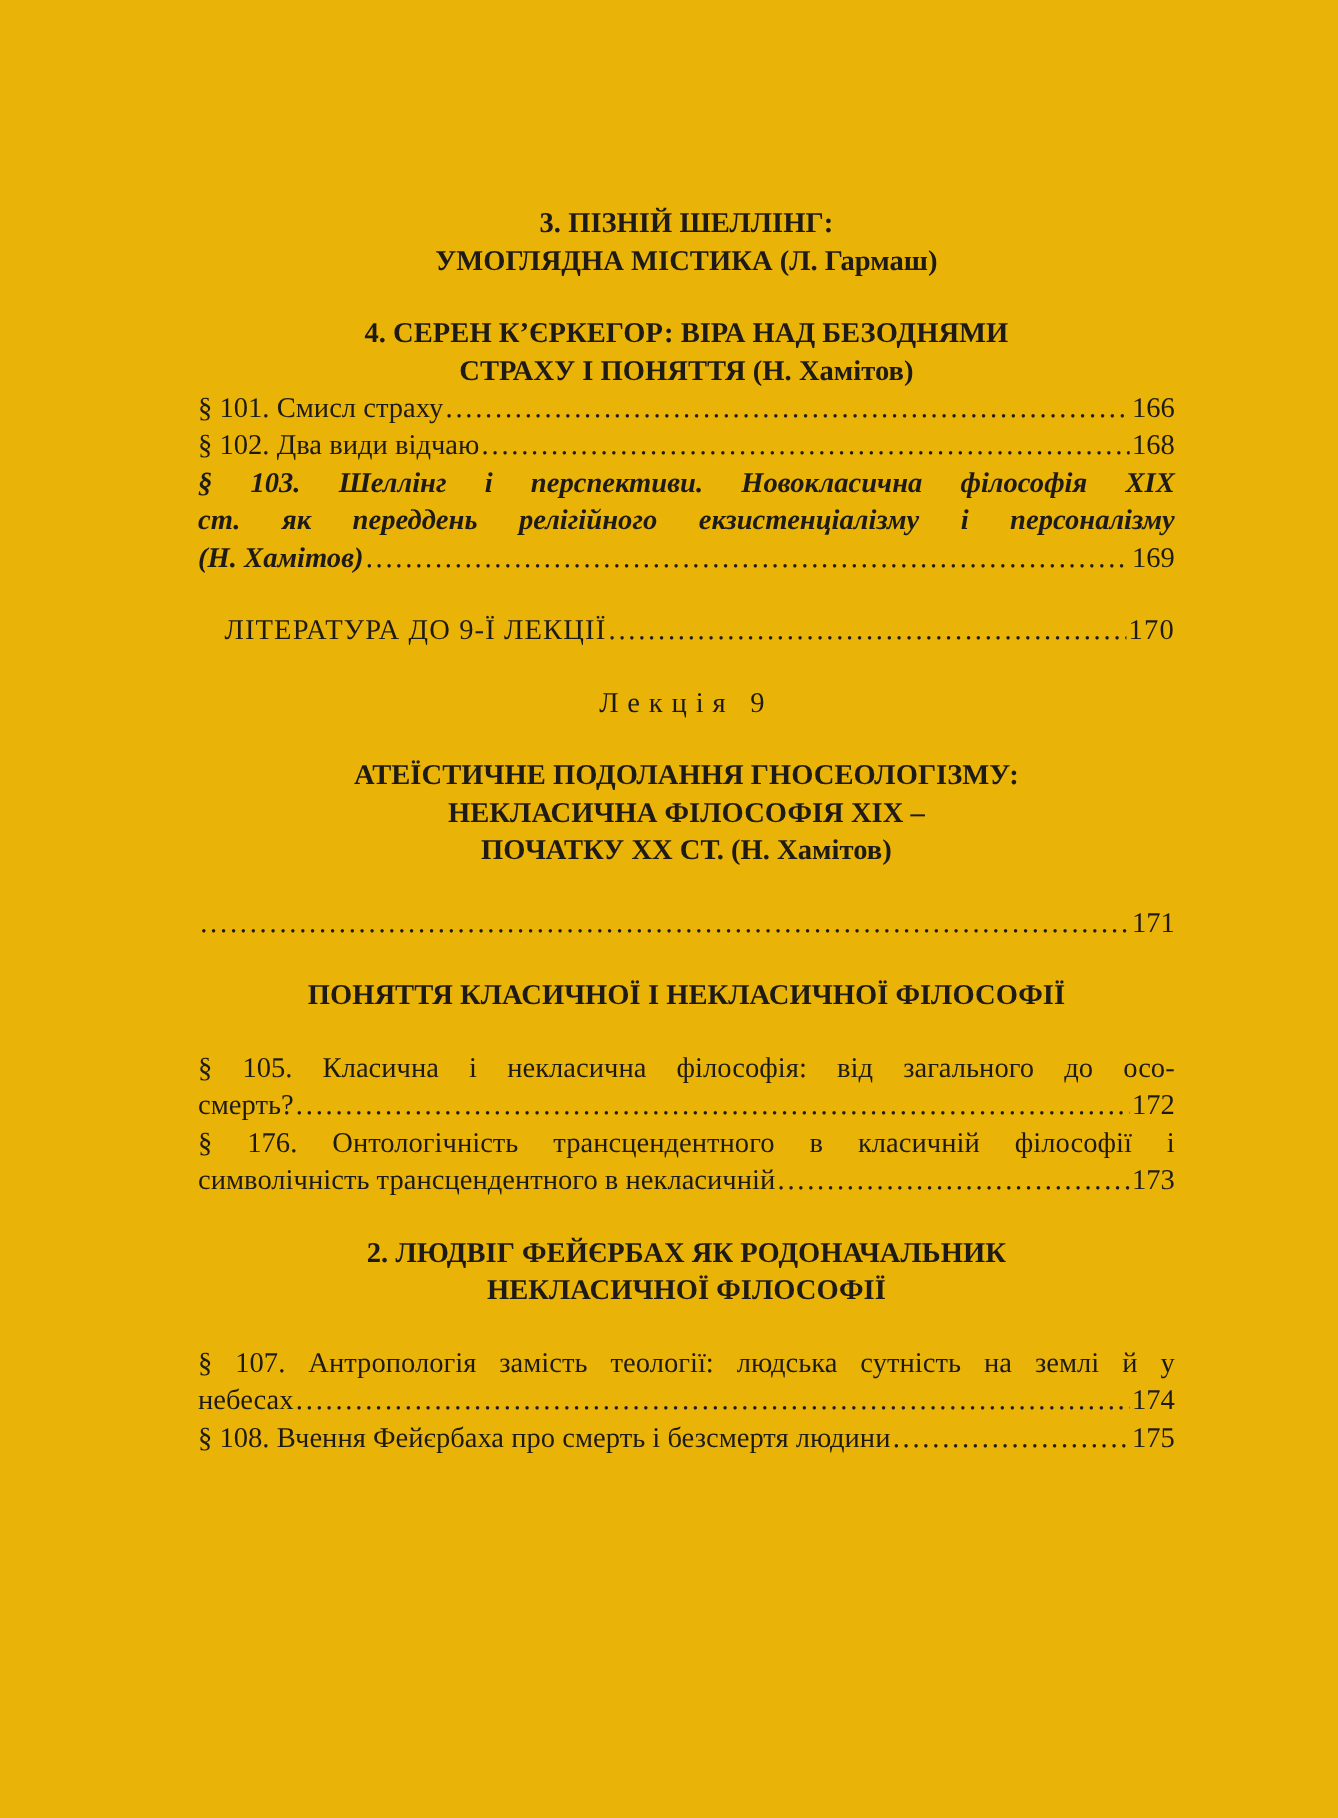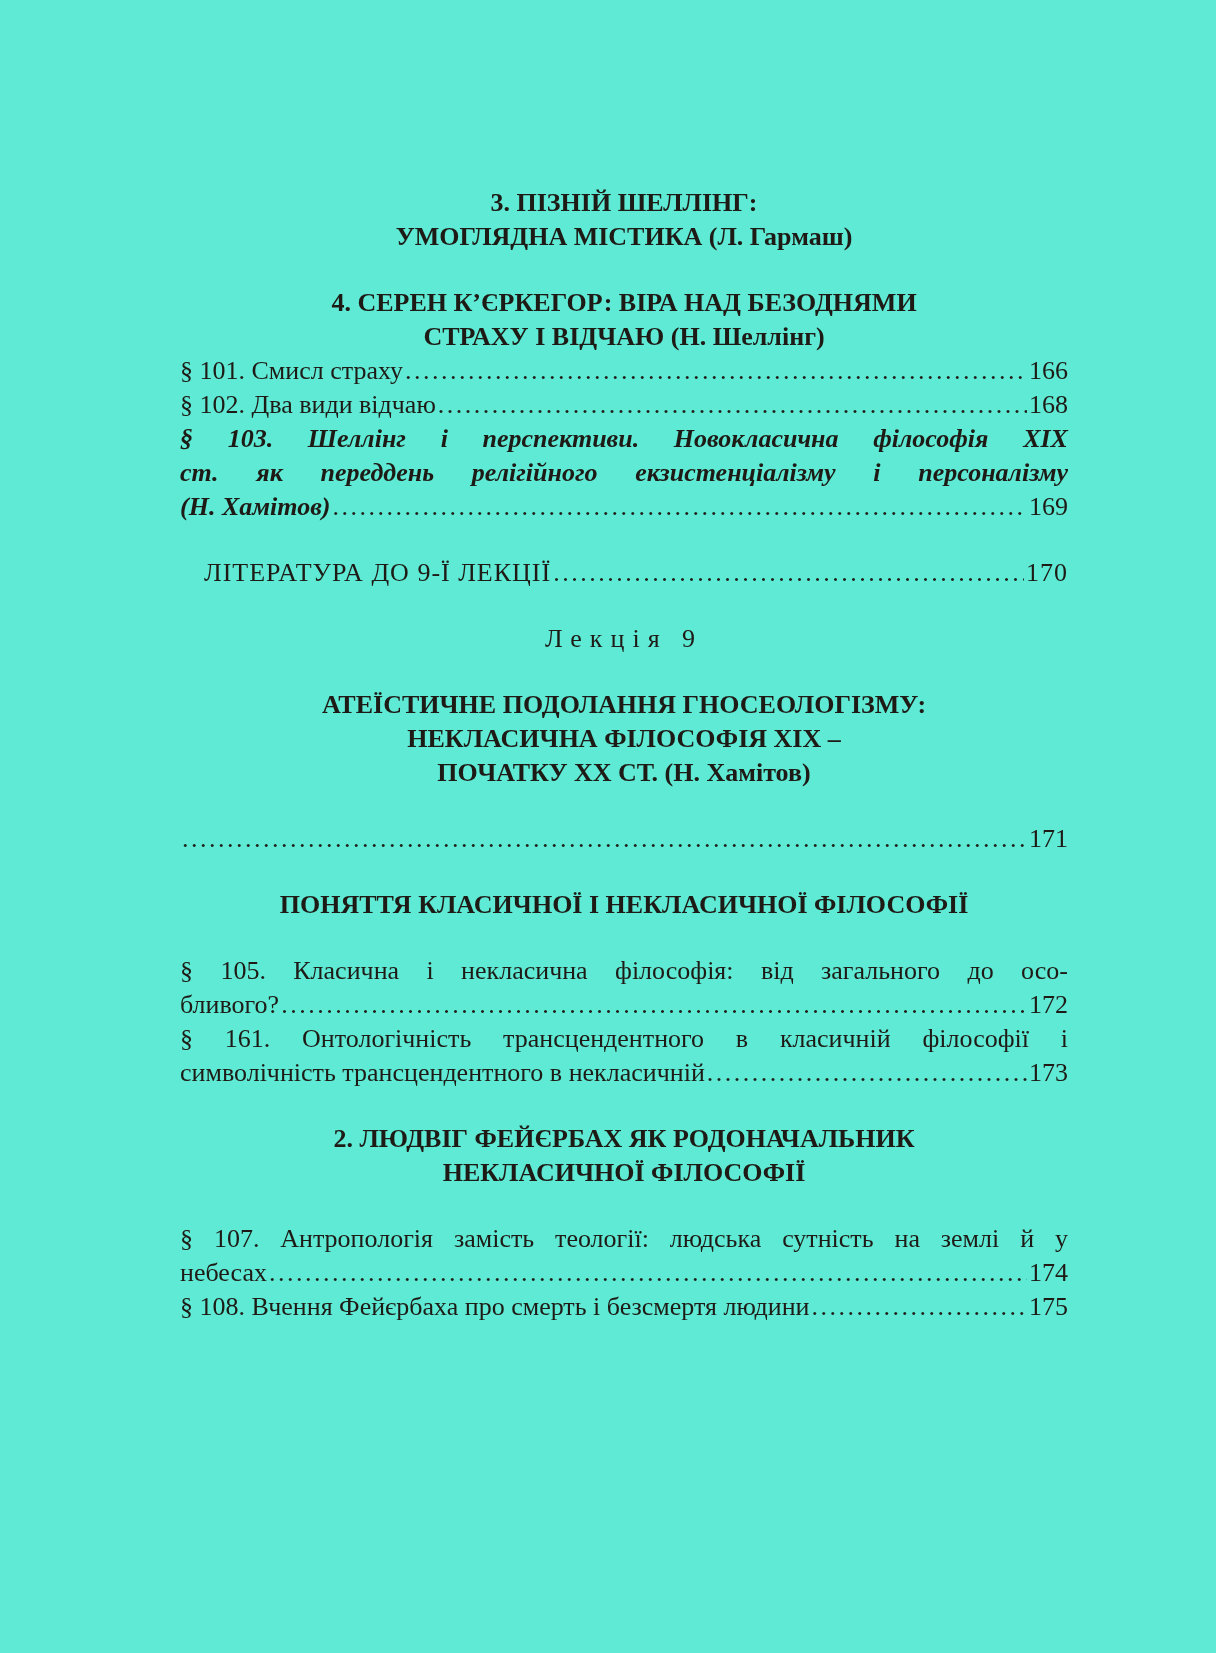--- a/index.html
+++ b/index.html
@@ -4,21 +4,21 @@
 <style>
   html, body {
     margin: 0;
     padding: 0;
     background: #ffffff;
   }
   .page {
     position: relative;
     width: 1216px;
     height: 1653px;
-    background: #5eead4;
+    background: #eab308;
     color: #1e1b16;
     font-family: "Liberation Serif", "DejaVu Serif", serif;
     overflow: hidden;
   }
   .content {
     position: absolute;
     left: 180px;
     top: 186px;
     width: 888px;
     font-size: 26px;
@@ -79,21 +79,21 @@
 <body>
 
 <div class="page">
   <div class="content" id="toc-root">
       <div class="block heading">
         <div class="hline">3. ПІЗНІЙ ШЕЛЛІНГ:</div>
         <div class="hline">УМОГЛЯДНА МІСТИКА (Л. Гармаш)</div>
       </div>
       <div class="block heading">
         <div class="hline">4. СЕРЕН К’ЄРКЕГОР: ВІРА НАД БЕЗОДНЯМИ</div>
-        <div class="hline">СТРАХУ І ВІДЧАЮ (Н. Шеллінг)</div>
+        <div class="hline">СТРАХУ І ПОНЯТТЯ (Н. Хамітов)</div>
       </div>
       <div class="block entries no-gap">
         <div class="entry normal">
           <div class="line-flex">
             <span class="etext">§ 101. Смисл страху</span>
             <span class="leader"></span>
             <span class="pagenum">166</span>
           </div>
         </div>
         <div class="entry normal">
@@ -166,29 +166,29 @@
             <span class="word">Класична</span>
             <span class="word">і</span>
             <span class="word">некласична</span>
             <span class="word">філософія:</span>
             <span class="word">від</span>
             <span class="word">загального</span>
             <span class="word">до</span>
             <span class="word">осо-</span>
           </div>
           <div class="line-flex">
-            <span class="etext">бливого?</span>
+            <span class="etext">смерть?</span>
             <span class="leader"></span>
             <span class="pagenum">172</span>
           </div>
         </div>
         <div class="entry normal">
           <div class="jline">
             <span class="word">§</span>
-            <span class="word">161.</span>
+            <span class="word">176.</span>
             <span class="word">Онтологічність</span>
             <span class="word">трансцендентного</span>
             <span class="word">в</span>
             <span class="word">класичній</span>
             <span class="word">філософії</span>
             <span class="word">і</span>
           </div>
           <div class="line-flex">
             <span class="etext">символічність трансцендентного в некласичній</span>
             <span class="leader"></span>

